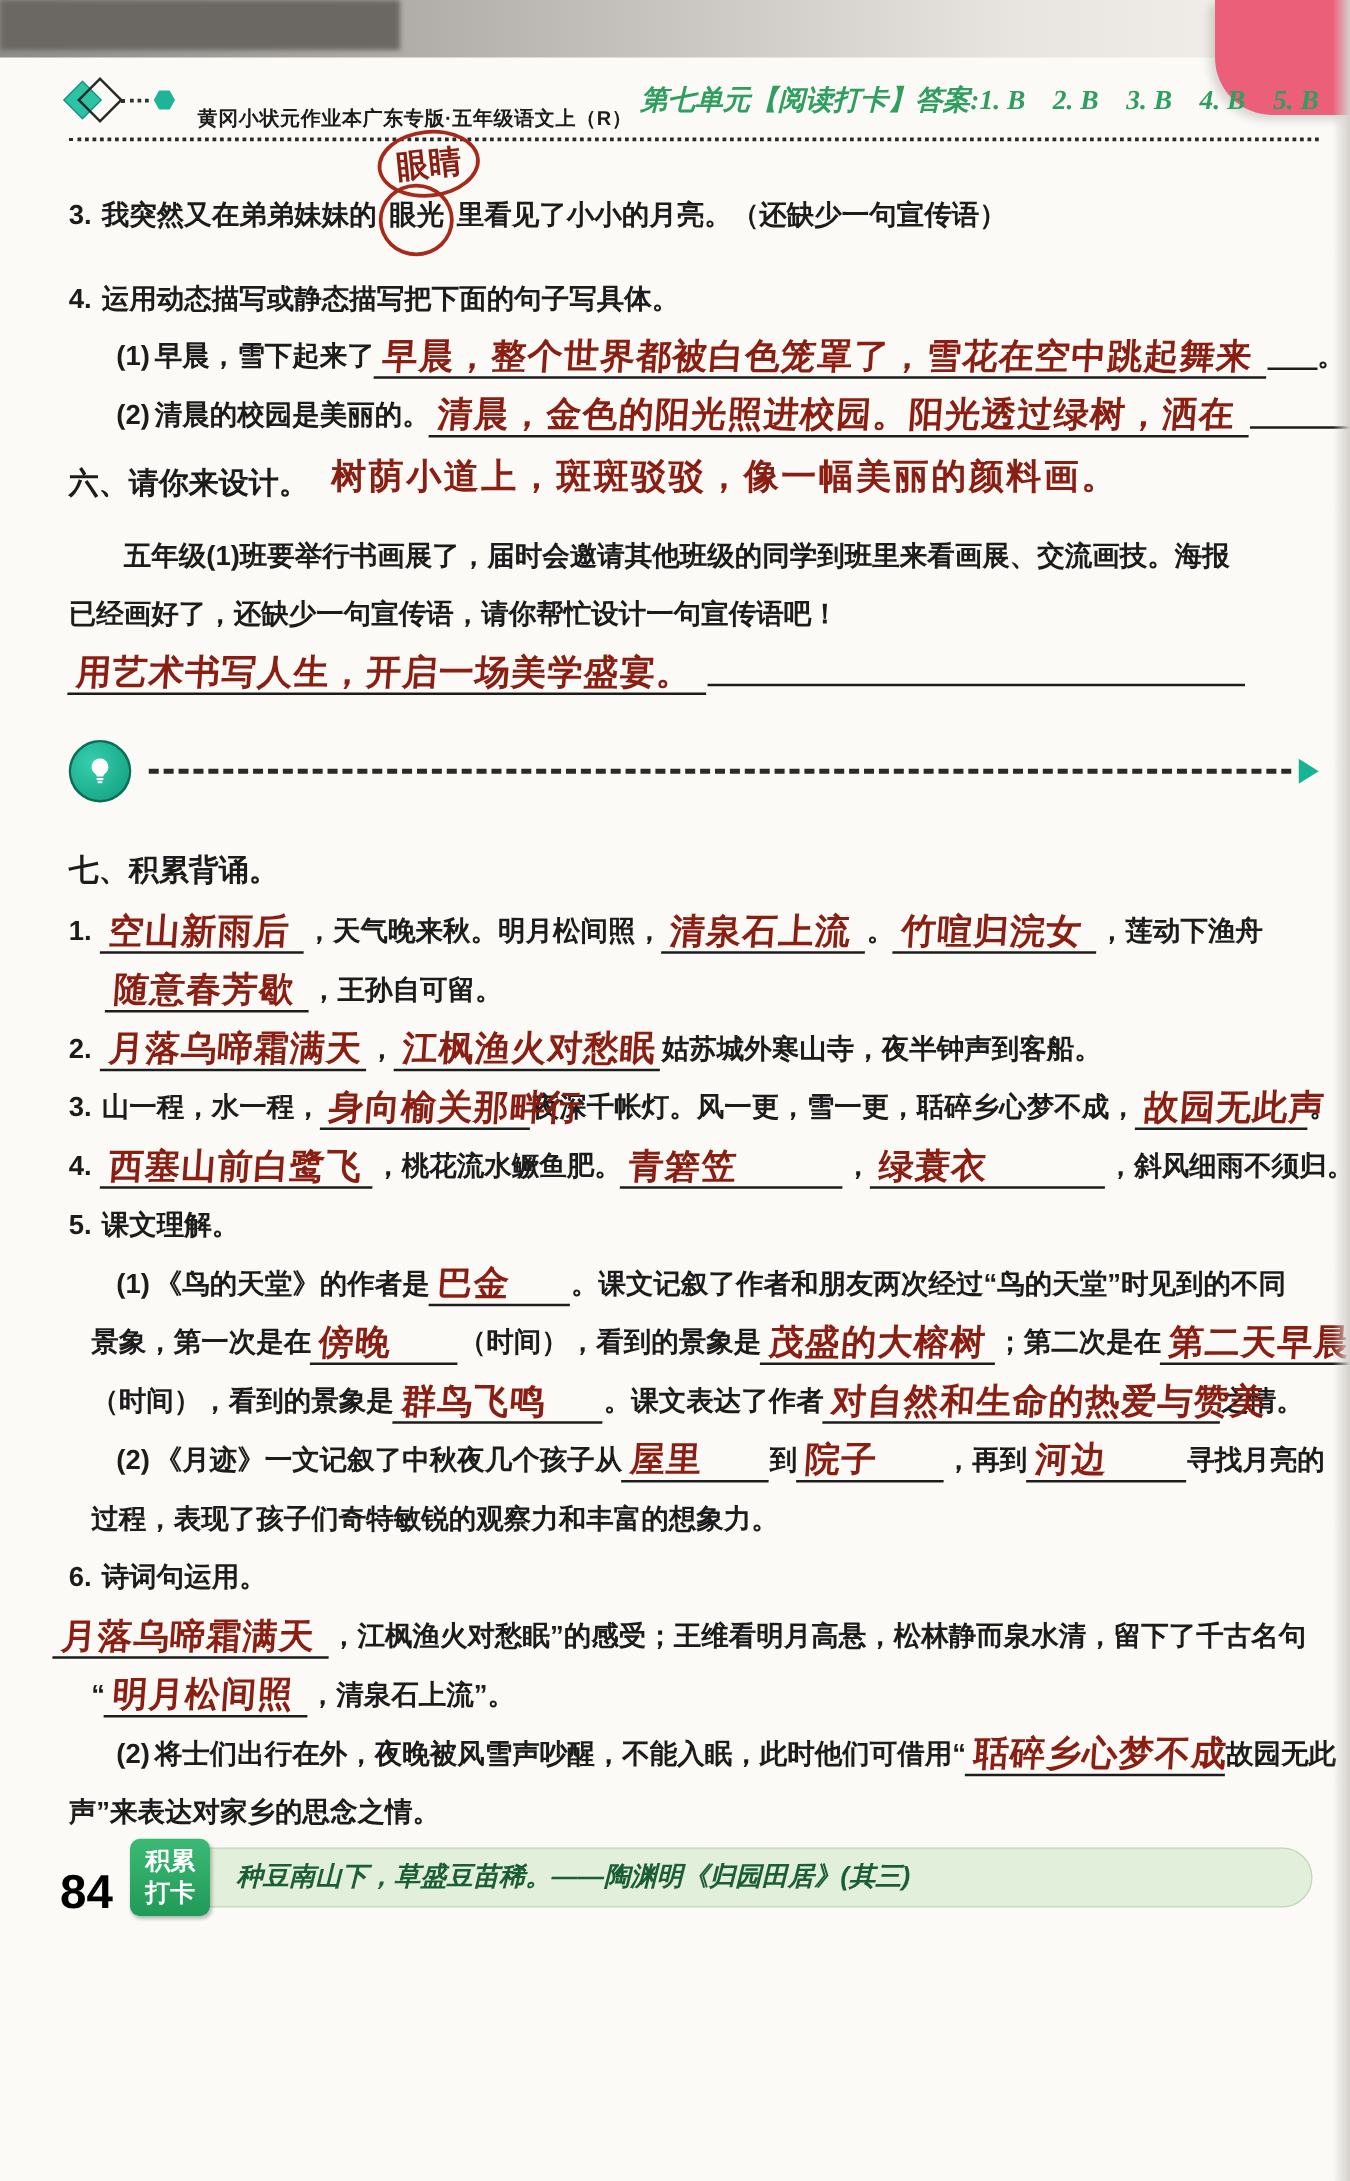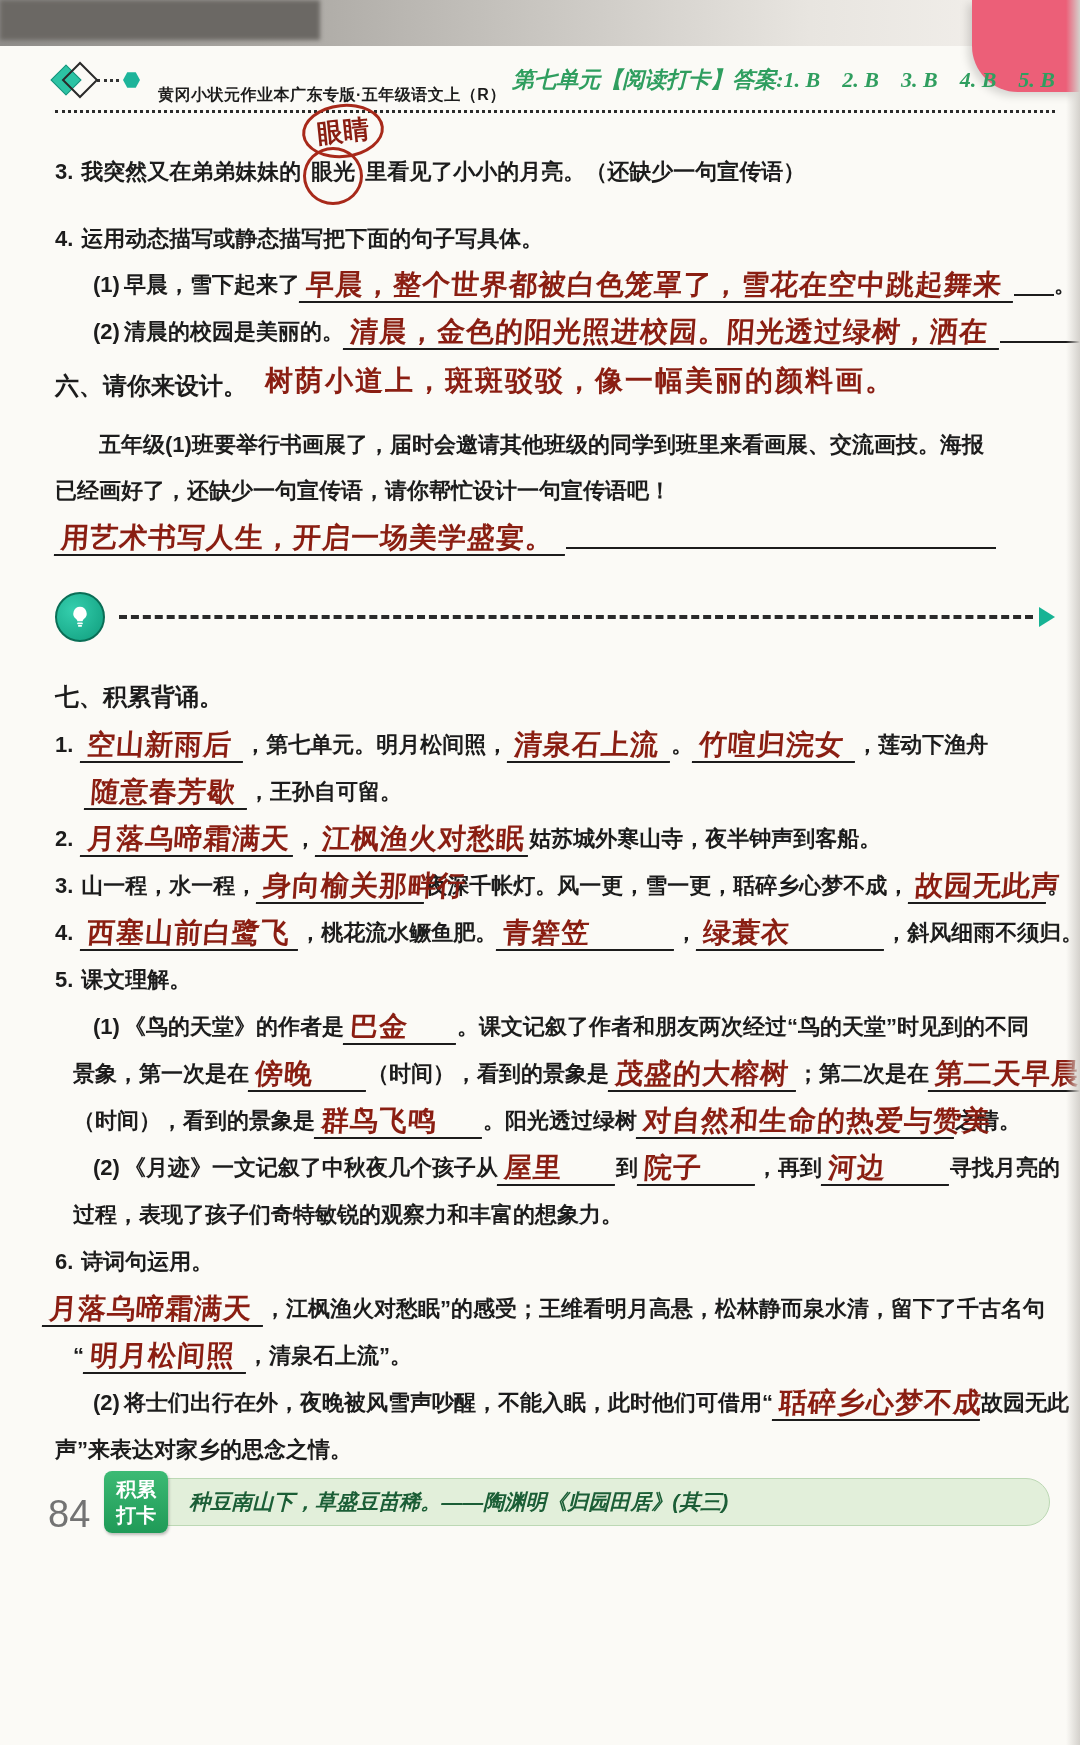--- a/index.html
+++ b/index.html
@@ -64,21 +64,21 @@
     border:2px solid #0a6e56;display:flex;align-items:center;justify-content:center;z-index:2;flex:0 0 auto;}
   .badge-capsule{margin-left:-10px;background:linear-gradient(180deg,#2ec79b,#0ea47e);
     border:2px solid #0b7b5e;border-radius:10px 20px 20px 10px;height:42px;line-height:42px;
     color:#fff;font-size:25px;font-weight:800;letter-spacing:6px;padding:0 18px 0 22px;
     text-shadow:1px 1px 1px rgba(0,0,0,.25);}
   .dash-line{flex:1;border-top:4px dashed #2a2a2a;margin:0 6px 0 14px;}
   .arrow-right{width:0;height:0;border-left:16px solid #17b394;border-top:10px solid transparent;border-bottom:10px solid transparent;}
   .sec7-heading{margin-top:30px;height:48px;line-height:48px;}
   
   .footer{position:absolute;top:1468px;left:48px;right:30px;display:flex;align-items:center;}
-  .page-num{font-size:38px;font-weight:400;color:#737373;margin-right:14px;margin-top:25px;}
+  .page-num{font-size:38px;font-weight:700;color:#000000;margin-right:14px;margin-top:25px;}
   .clock-badge{z-index:2;width:64px;background:linear-gradient(180deg,#3cba74,#1f9a57);border-radius:8px;
     color:#fff;font-size:20px;font-weight:800;text-align:center;line-height:26px;padding:5px 0;
     box-shadow:1px 2px 3px rgba(0,0,0,.25);}
   .quote-bar{flex:1;margin-left:-8px;height:46px;line-height:46px;background:#e2efda;
     border:1px solid #bcd8b4;border-radius:6px 24px 24px 6px;padding-left:28px;
     color:#1b5e36;font-size:21px;font-weight:700;font-style:italic;
     font-family:Liberation Sans, sans-serif;white-space:nowrap;overflow:hidden;}
 </style>
 </head>
 <body>
@@ -131,30 +131,30 @@
           <rect x="9.4" y="17" width="5.2" height="1.7" rx=".8" fill="#ffffff"></rect>
           <rect x="10.1" y="19.4" width="3.8" height="1.5" rx=".7" fill="#ffffff"></rect>
         </svg>
       </div>
       <div class="dash-line"></div>
       <div class="arrow-right"></div>
     </div>
 
     <div class="sec-heading sec7-heading">七、积累背诵。</div>
 
-    <div class="tline"><span class="seg-b">1.</span><span class="seg-h">空山新雨后</span><span class="seg-p">，第七单元。明月松间照，</span><span class="seg-h">清泉石上流</span><span class="seg-p">。</span><span class="seg-h">竹喧归浣女</span><span class="seg-p">，莲动下渔舟</span></div>
+    <div class="tline"><span class="seg-b">1.</span><span class="seg-h">空山新雨后</span><span class="seg-p">，天气晚来秋。明月松间照，</span><span class="seg-h">清泉石上流</span><span class="seg-p">。</span><span class="seg-h">竹喧归浣女</span><span class="seg-p">，莲动下渔舟</span></div>
     <div class="tline ind3"><span class="seg-h">随意春芳歇</span><span class="seg-p">，王孙自可留。</span></div>
     <div class="tline"><span class="seg-b">2.</span><span class="seg-h" style="width: 195px;">月落乌啼霜满天</span><span class="seg-p">，</span><span class="seg-h" style="width: 195px;">江枫渔火对愁眠</span><span class="seg-p">姑苏城外寒山寺，夜半钟声到客船。</span></div>
     <div class="tline"><span class="seg-b">3.</span><span class="seg-p">山一程，水一程，</span><span class="seg-h" style="width: 150px;">身向榆关那畔行</span><span class="seg-p">夜深千帐灯。风一更，雪一更，聒碎乡心梦不成，</span><span class="seg-h" style="width: 120px;">故园无此声</span><span class="seg-p">。</span></div>
     <div class="tline"><span class="seg-b">4.</span><span class="seg-h" style="width: 200px;">西塞山前白鹭飞</span><span class="seg-p">，桃花流水鳜鱼肥。</span><span class="seg-h" style="width: 160px;">青箬笠</span><span class="seg-p">，</span><span class="seg-h" style="width: 170px;">绿蓑衣</span><span class="seg-p">，斜风细雨不须归。</span></div>
 
     <div class="tline"><span class="seg-b">5.</span><span class="seg-b">课文理解。</span></div>
     <div class="tline ind1"><span class="seg-l">(1)</span><span class="seg-p">《鸟的天堂》的作者是</span><span class="seg-h" style="width: 95px;">巴金</span><span class="seg-p">。课文记叙了作者和朋友两次经过“鸟的天堂”时见到的不同</span></div>
     <div class="tline ind2"><span class="seg-p">景象，第一次是在</span><span class="seg-h" style="width: 100px;">傍晚</span><span class="seg-p">（时间），看到的景象是</span><span class="seg-h" style="width: 170px;">茂盛的大榕树</span><span class="seg-p">；第二次是在</span><span class="seg-h">第二天早晨</span></div>
-    <div class="tline ind2"><span class="seg-p">（时间），看到的景象是</span><span class="seg-h" style="width: 150px;">群鸟飞鸣</span><span class="seg-p">。阳光透过绿树</span><span class="seg-h" style="width: 300px;">对自然和生命的热爱与赞美</span><span class="seg-p">之情。</span></div>
+    <div class="tline ind2"><span class="seg-p">（时间），看到的景象是</span><span class="seg-h" style="width: 150px;">群鸟飞鸣</span><span class="seg-p">。课文表达了作者</span><span class="seg-h" style="width: 300px;">对自然和生命的热爱与赞美</span><span class="seg-p">之情。</span></div>
     <div class="tline ind1"><span class="seg-l">(2)</span><span class="seg-p">《月迹》一文记叙了中秋夜几个孩子从</span><span class="seg-h" style="width: 100px;">屋里</span><span class="seg-p">到</span><span class="seg-h" style="width: 100px;">院子</span><span class="seg-p">，再到</span><span class="seg-h" style="width: 110px;">河边</span><span class="seg-p">寻找月亮的</span></div>
     <div class="tline ind2"><span class="seg-p">过程，表现了孩子们奇特敏锐的观察力和丰富的想象力。</span></div>
 
     <div class="tline"><span class="seg-b">6.</span><span class="seg-b">诗词句运用。</span></div>
     <div class="tline" style="margin-left:-12px;"><span class="seg-h">月落乌啼霜满天</span><span class="seg-p">，江枫渔火对愁眠”的感受；王维看明月高悬，松林静而泉水清，留下了千古名句</span></div>
     <div class="tline ind2"><span class="seg-p">“</span><span class="seg-h">明月松间照</span><span class="seg-p">，清泉石上流”。</span></div>
     <div class="tline ind1"><span class="seg-l">(2)</span><span class="seg-p">将士们出行在外，夜晚被风雪声吵醒，不能入眠，此时他们可借用“</span><span class="seg-h" style="width: 190px;">聒碎乡心梦不成</span><span class="seg-p">故园无此</span></div>
     <div class="tline"><span class="seg-p">声”来表达对家乡的思念之情。</span></div>
 
   </div>

